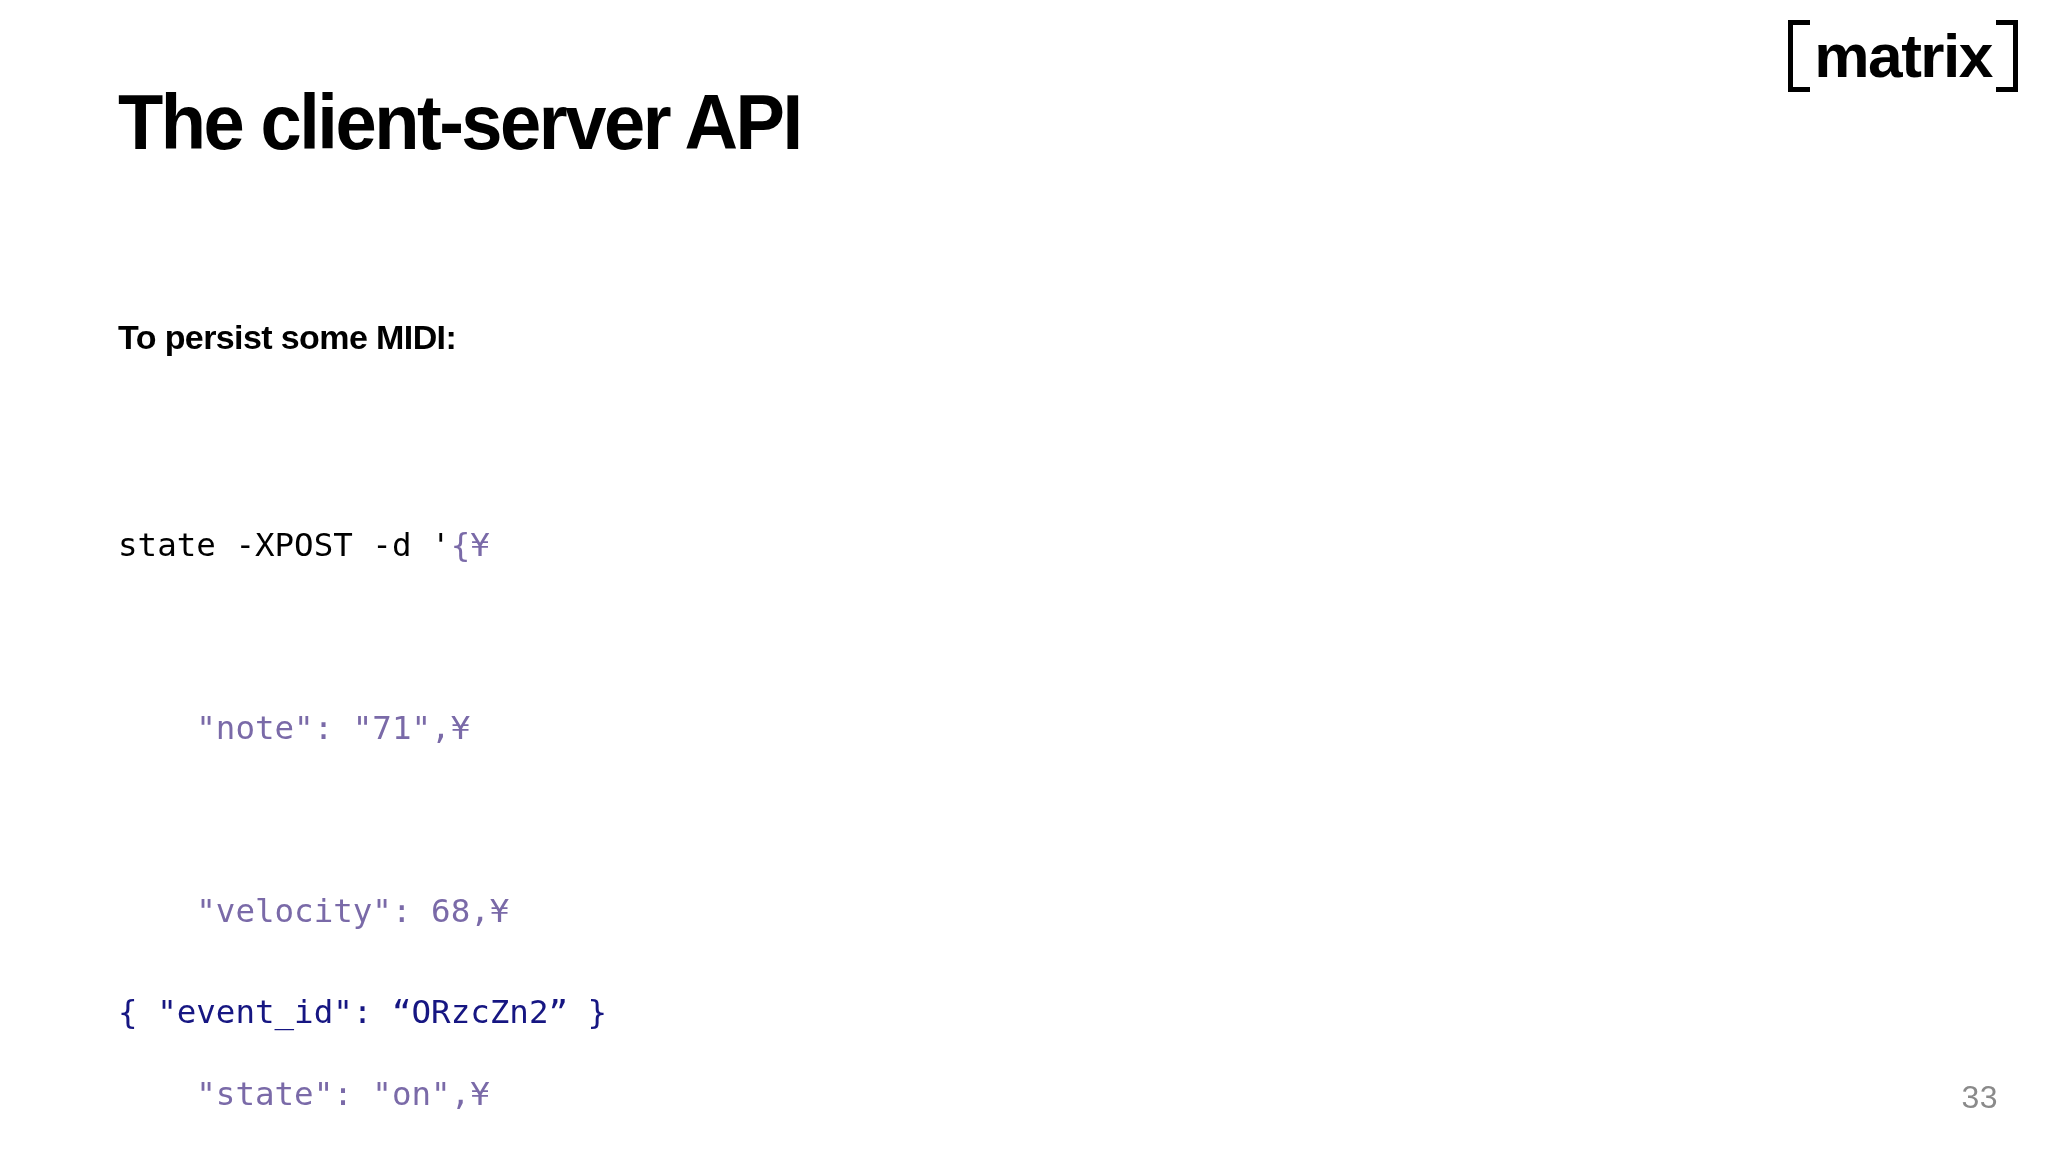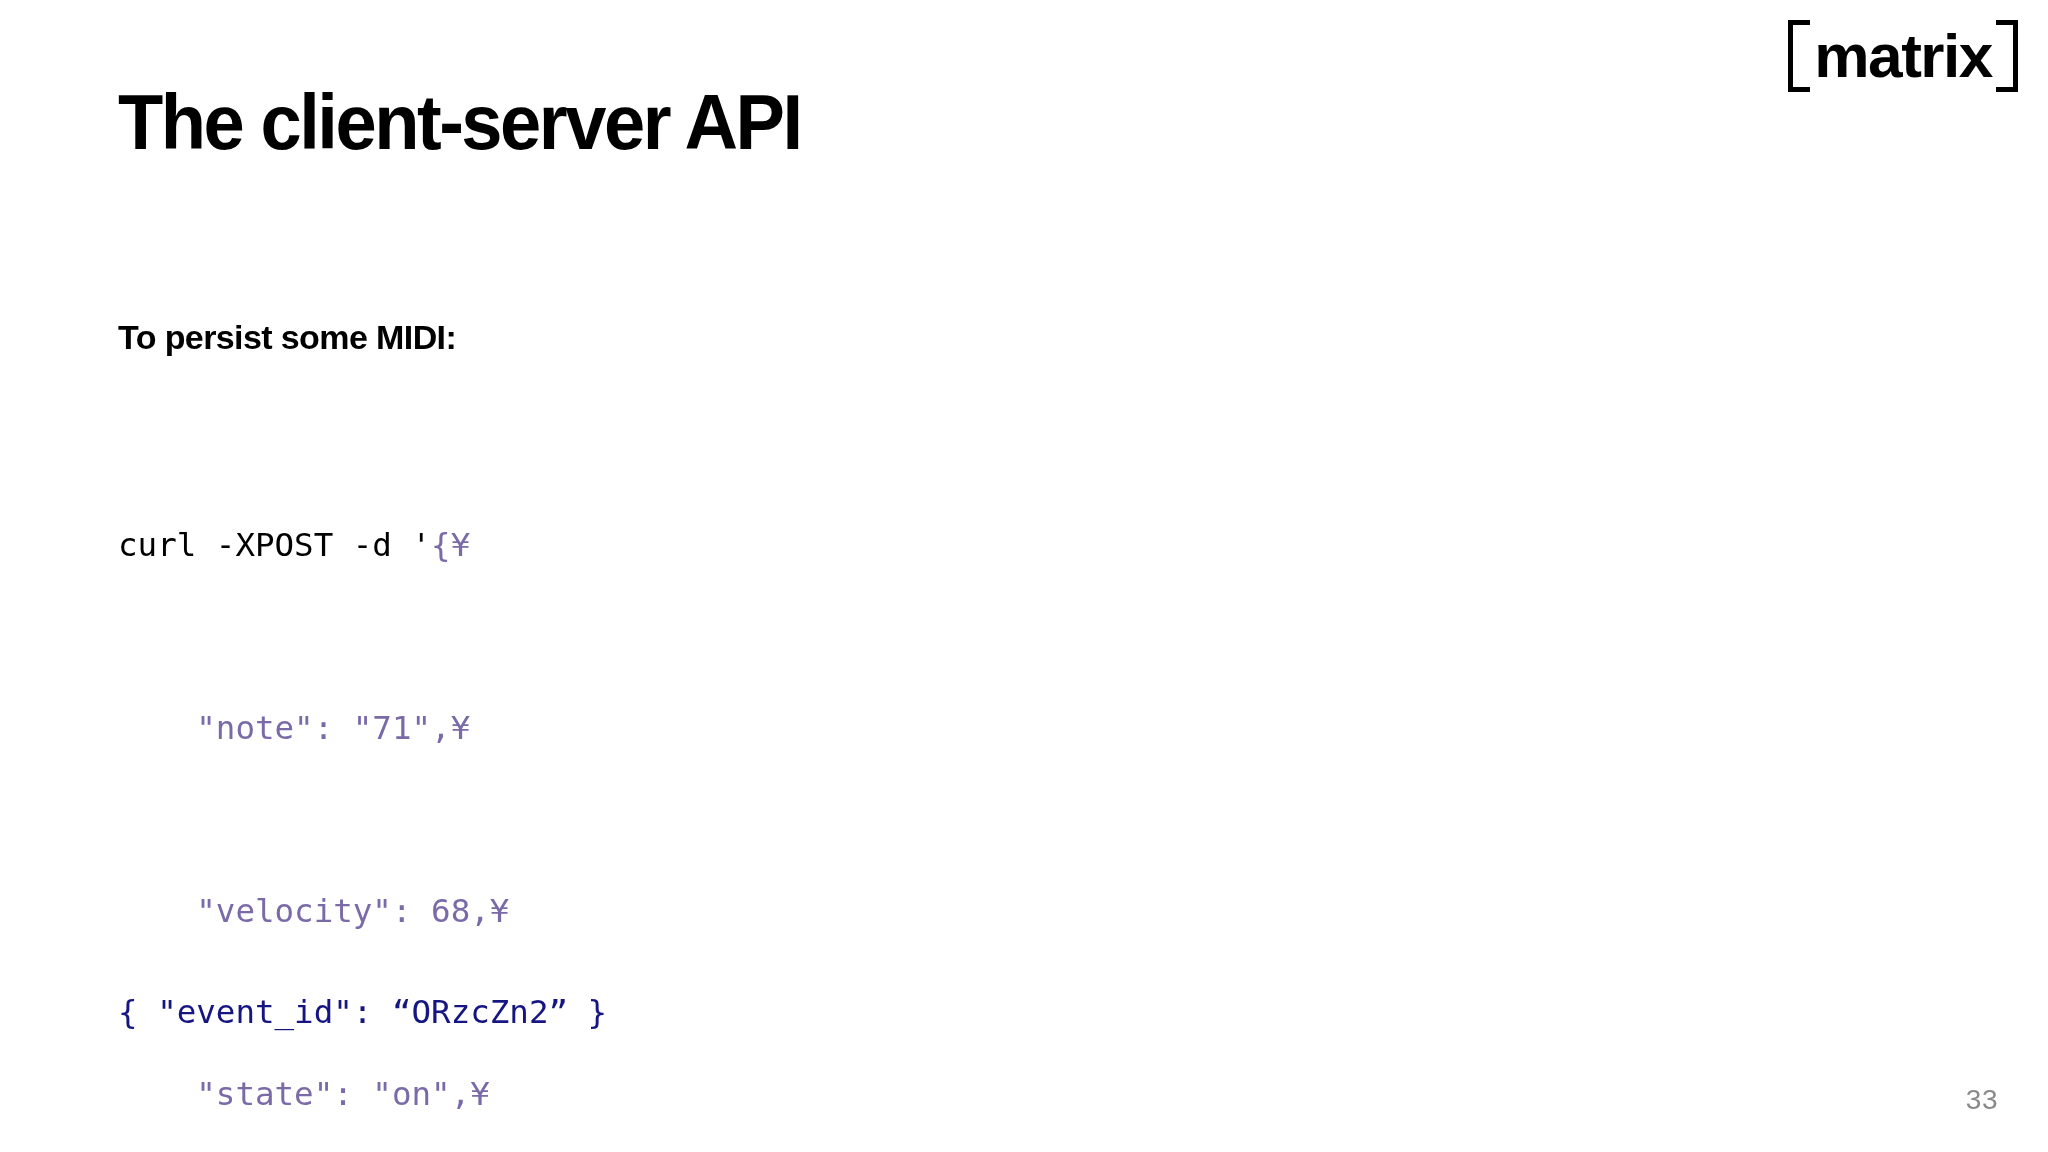--- a/index.html
+++ b/index.html
@@ -111,40 +111,40 @@
     white-space: pre;
     color: #161682;
   }
 
   
   .page-number {
     position: absolute;
     right: 50px;
     bottom: 36px;
     font-family: "Liberation Sans", sans-serif;
-    font-size: 28px;
+    font-size: 32px;
     color: #8a8a8a;
     letter-spacing: 0.5px;
   }
 </style>
 </head>
 <body>
 
 <div class="logo">
   <div class="logo-bracket logo-bracket-left"></div>
   <div class="logo-word">matrix</div>
   <div class="logo-bracket logo-bracket-right"></div>
 </div>
 
 <div class="slide-title">The client-server API</div>
 
 <div class="subhead">To persist some MIDI:</div>
 
 <div class="code-block">
-  <div class="code-line"><span class="tok-cmd">curl -XPOST -d '</span><span class="tok-json">{¥</span></div>
+  <div class="code-line"><span class="tok-cmd">state -XPOST -d '</span><span class="tok-json">{¥</span></div>
   <div class="code-line tok-json">    "note": "71",¥</div>
   <div class="code-line tok-json">    "velocity": 68,¥</div>
   <div class="code-line tok-json">    "state": "on",¥</div>
   
   
   
   
 </div>
 
 <div class="response-block">{ "event_id": “ORzcZn2” }</div>

